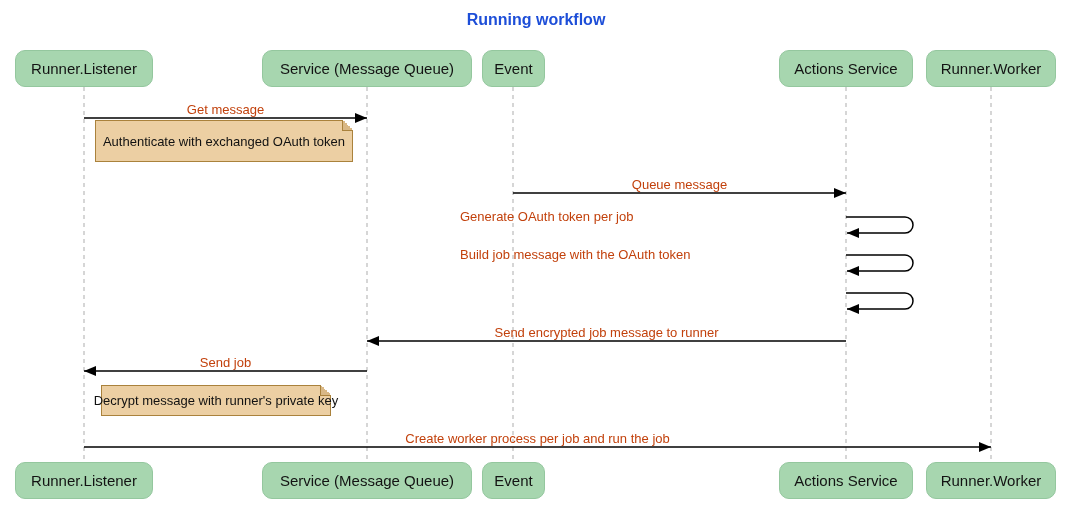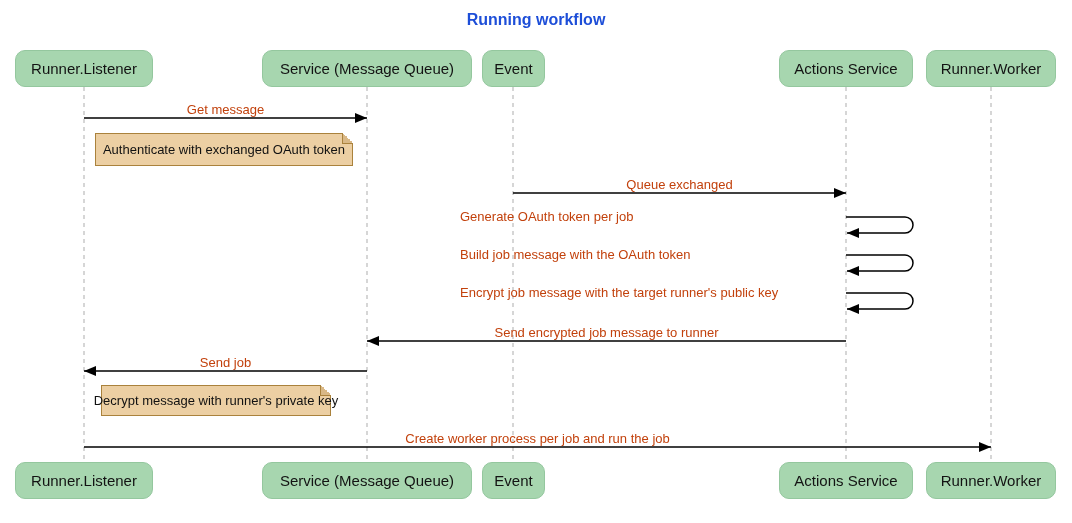--- a/index.html
+++ b/index.html
@@ -76,29 +76,28 @@
   <div class="actor" style="left:779px;top:50px;width:134px">Actions Service</div>
   <div class="actor" style="left:926px;top:50px;width:130px">Runner.Worker</div>
 
   <div class="actor" style="left:15px;top:462px;width:138px">Runner.Listener</div>
   <div class="actor" style="left:262px;top:462px;width:210px">Service (Message Queue)</div>
   <div class="actor" style="left:482px;top:462px;width:63px">Event</div>
   <div class="actor" style="left:779px;top:462px;width:134px">Actions Service</div>
   <div class="actor" style="left:926px;top:462px;width:130px">Runner.Worker</div>
 
   <div class="msg" style="left:84px;top:102px;width:283px">Get message</div>
-  <div class="msg" style="left:513px;top:177px;width:333px">Queue exchanged</div>
+  <div class="msg" style="left:513px;top:177px;width:333px">Queue message</div>
   <div class="msg right" style="left:460px;top:209px;width:381px">Generate OAuth token per job</div>
   <div class="msg right" style="left:460px;top:247px;width:381px">Build job message with the OAuth token</div>
-  <div class="msg right" style="left:460px;top:285px;width:381px">Encrypt job message with the target runner's public key</div>
   <div class="msg" style="left:367px;top:325px;width:479px">Send encrypted job message to runner</div>
   <div class="msg" style="left:84px;top:355px;width:283px">Send job</div>
   <div class="msg" style="left:84px;top:431px;width:907px">Create worker process per job and run the job</div>
 
-  <div class="note" style="left:95px;top:133px;width:258px;height:33px">
+  <div class="note" style="left:95px;top:120px;width:258px;height:42px">
     <div class="note-fold"></div>
     <span>Authenticate with exchanged OAuth token</span>
   </div>
   <div class="note" style="left:101px;top:385px;width:230px;height:31px">
     <div class="note-fold"></div>
     <span>Decrypt message with runner's private key</span>
   </div>
 
 </div>
 

